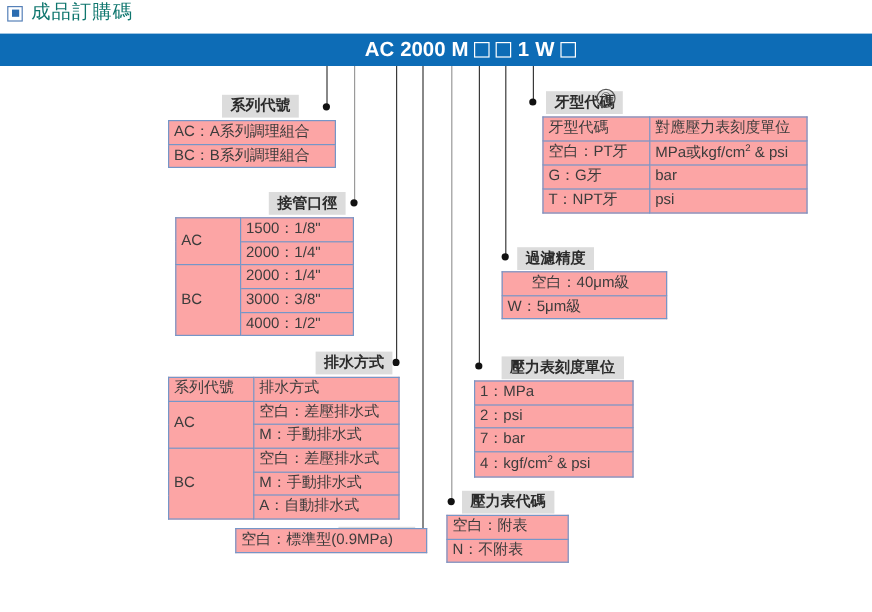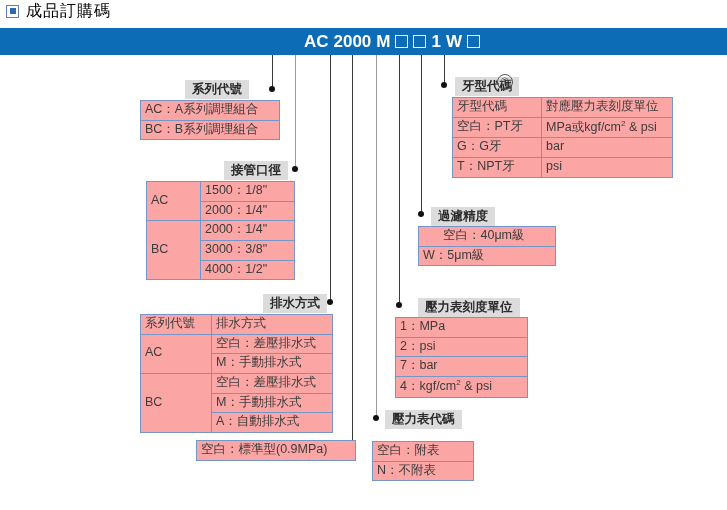--- a/index.html
+++ b/index.html
@@ -11,21 +11,21 @@
   }
   .abs{position:absolute;}
 
   
   #title-row{left:6px;top:3px;display:flex;align-items:center;gap:7px;}
   #title-icon{
     width:11px;height:11px;border:1px solid #5580b8;background:#ffffff;
     display:flex;align-items:center;justify-content:center;
   }
   #title-icon i{display:block;width:6px;height:6px;background:#2b6cb0;}
-  #title-text{font-size:16px;color:#000000;line-height:1;letter-spacing:1px;}
+  #title-text{font-size:16px;color:#0f766e;line-height:1;letter-spacing:1px;}
 
   
   #header-bar{
     left:0px;top:28px;width:727px;height:27px;background:#0d6cb6;
   }
   #header-code{
     position:absolute;right:247px;top:0;height:27px;
     display:flex;align-items:center;gap:5px;
     color:#ffffff;font-size:17px;font-weight:bold;white-space:nowrap;
   }
@@ -262,21 +262,21 @@
     <tr>
       <td>4：kgf/cm<sup>2</sup> &amp; psi</td>
     </tr>
   </tbody>
     </table>
 </div>
 
 <div class="abs" style="left:385px;top:409px;">
   <span class="chip">壓力表代碼</span>
 </div>
-<div class="abs" style="left:372px;top:429px;margin-top:12px;">
+<div class="abs" style="left:372px;top:429px;">
   <table class="tbl">
     <tbody>
         <tr>
       <td style="width:92px;">空白：附表</td>
     </tr>
     <tr>
       <td>N：不附表</td>
     </tr>
   </tbody>
     </table>

